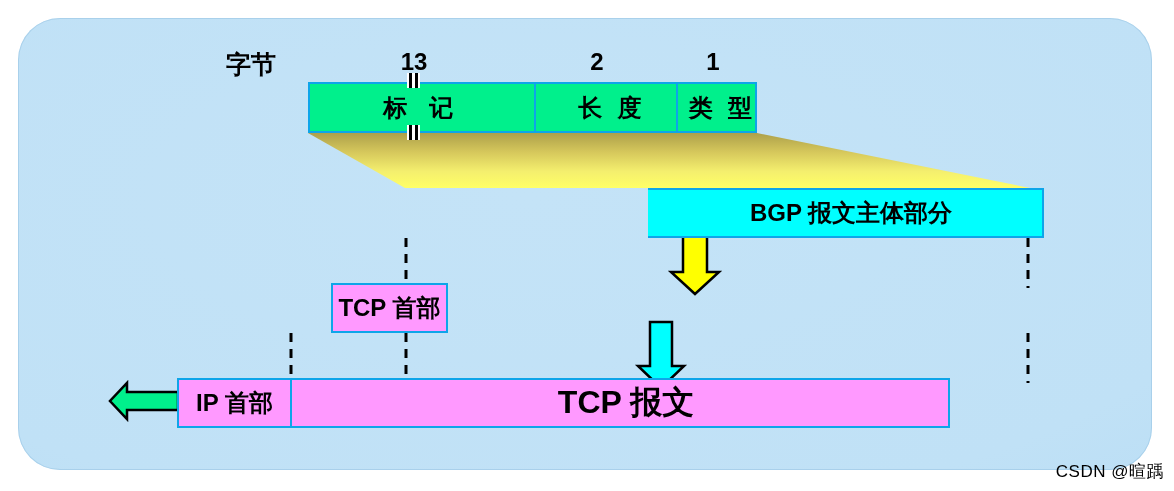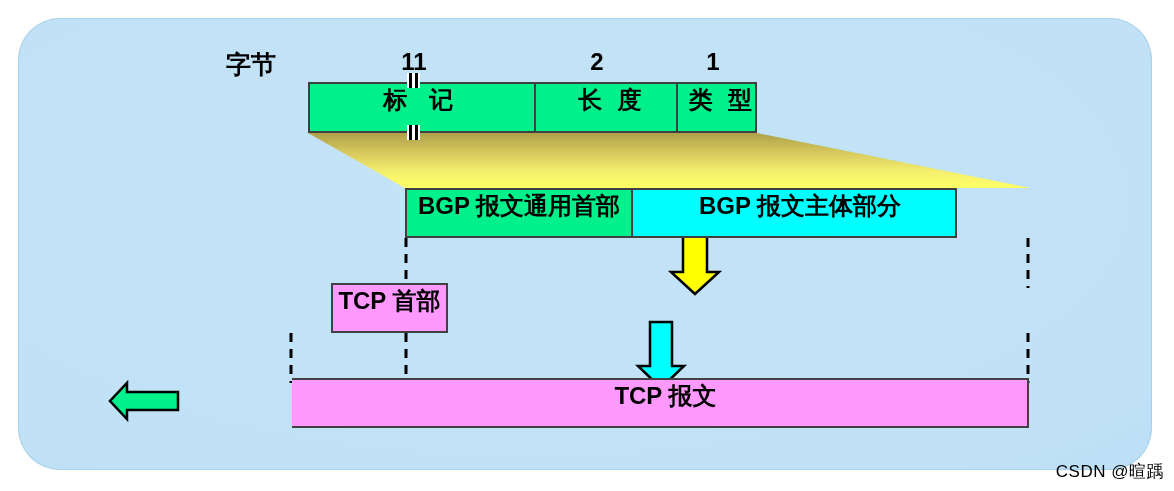--- a/index.html
+++ b/index.html
@@ -30,23 +30,23 @@
     width: 1134px;
     height: 452px;
     border-radius: 42px;
     background: radial-gradient(ellipse 120% 130% at 45% 40%, #c4e3f7 0%, #c0e1f6 55%, #b7dcf4 80%, #cfeafa 100%);
     box-shadow: 0 0 0 1px rgba(150,195,225,0.55) inset;
   }
 
   .fieldbox {
     position: absolute;
     box-sizing: border-box;
-    border: 2px solid #404040;
+    border: 2px solid #0ea5e9;
     display: flex;
-    align-items: flex-start;
+    align-items: center;
     justify-content: center;
     font-weight: bold;
     color: #000000;
     white-space: nowrap;
   }
   .fieldbox.noleft { border-left: none; padding-left: 12px; }
 
   .green { background: #00f08c; }
   .cyan  { background: #00ffff; }
   .pink  { background: #ff99ff; }
@@ -127,47 +127,47 @@
 
     <polygon points="683,225 707,225 707,272 719,272 695,294 671,272 683,272" fill="#ffff00" stroke="#000" stroke-width="2.5" stroke-linejoin="miter"></polygon>
 
     <polygon points="650,322 672,322 672,366 684,366 661,388 638,366 650,366" fill="#00ffff" stroke="#000" stroke-width="2.5" stroke-linejoin="miter"></polygon>
 
     <polygon points="178,392 178,410 127,410 127,419 110,401 127,383 127,392" fill="#00f08c" stroke="#000" stroke-width="2.5" stroke-linejoin="miter"></polygon>
   </svg>
 
   <div class="hdr" style="left:226px; top:48px; font-size:25px;">字节</div>
 
-  <div class="hdr" style="left:398px; top:48px; width:32px; font-size:24px;">11</div>
+  <div class="hdr" style="left:398px; top:48px; width:32px; font-size:24px;">13</div>
   <div class="hdr" style="left:586px; top:48px; width:22px; font-size:24px;">2</div>
   <div class="hdr" style="left:703px; top:48px; width:20px; font-size:24px;">1</div>
 
   <div class="fieldbox green" style="left:308px; top:82px; width:228px; height:51px; font-size:24px;">
     <span class="lbl-sp">标 记</span>
   </div>
   <div class="fieldbox green noleft" style="left:536px; top:82px; width:142px; height:51px; font-size:24px;">
     <span class="lbl-sp2">长 度</span>
   </div>
   <div class="fieldbox green noleft" style="left:678px; top:82px; width:79px; height:51px; font-size:24px;">
     <span class="lbl-sp2">类 型</span>
   </div>
 
   <div class="tick" style="left:407px; top:73px;"></div>
   <div class="tick" style="left:407px; top:125px;"></div>
 
-  <div class="fieldbox green" style="left:405px; top:188px; width:228px; height:50px; font-size:24px;">
-    <span>BGP 报文通用首部</span>
-  </div>
-  <div class="fieldbox cyan noleft" style="left:633px; top:188px; width:324px; height:50px; font-size:24px;">
+  <div class="fieldbox cyan noleft" style="left:648px; top:188px; width:396px; height:50px; font-size:24px;">
     <span>BGP 报文主体部分</span>
   </div>
 
   <div class="fieldbox pink" style="left:290px; top:283px; width:117px; height:50px; font-size:24px;margin-left:41px;">
     <span>TCP 首部</span>
   </div>
 
-  <div class="fieldbox pink noleft" style="left:292px; top:378px; width:737px; height:50px; font-size:24px;">
+  <div class="fieldbox pink" style="left:177px; top:378px; width:115px; height:50px; font-size:24px;">
+    <span>IP 首部</span>
+  </div>
+  <div class="fieldbox pink noleft" style="left:292px; top:378px; width:658px; height:50px; font-size:32px;">
     <span>TCP 报文</span>
   </div>
 
   <div class="watermark">CSDN @暄踽</div>
 
 </div>
 
 </body></html>

